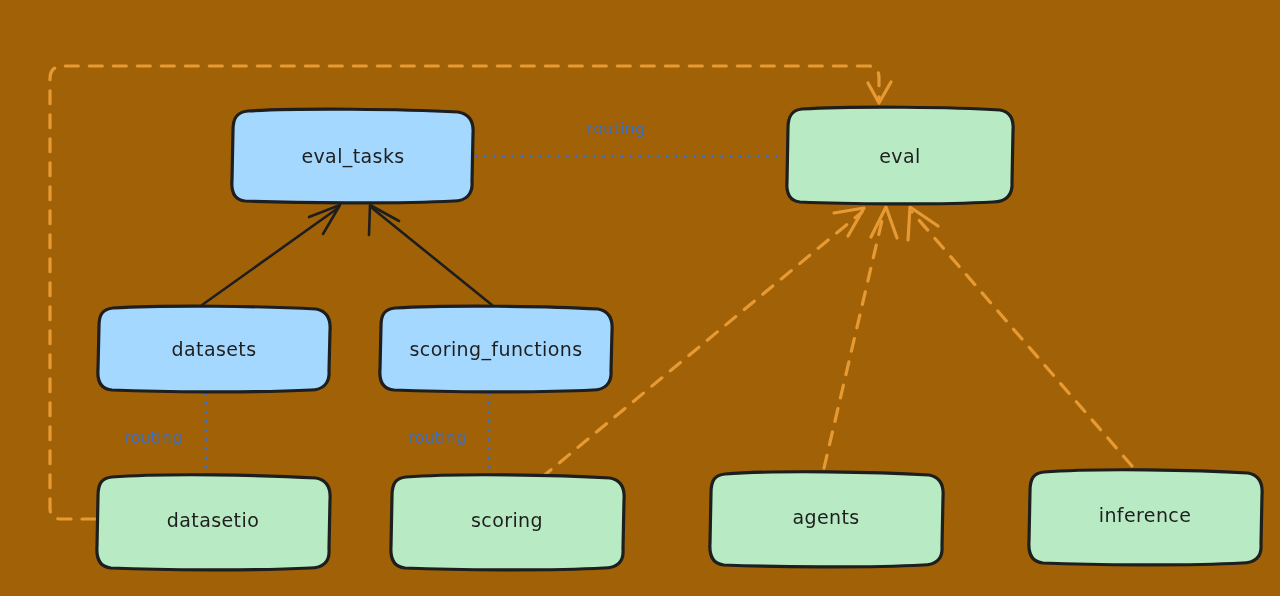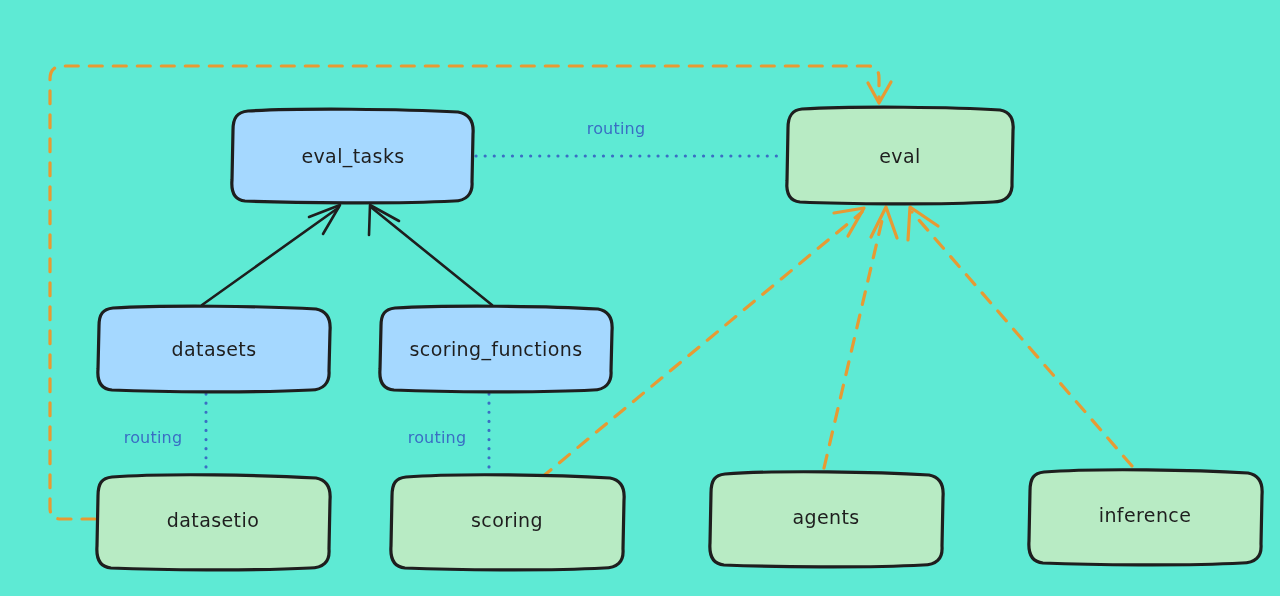--- a/index.html
+++ b/index.html
@@ -10,21 +10,21 @@
   body {
     width: 1280px;
     height: 596px;
     font-family: "DejaVu Sans", sans-serif;
     overflow: hidden;
   }
   #diagram-root {
     position: relative;
     width: 1280px;
     height: 596px;
-    background: #5eead4;
+    background: #a16207;
   }
   svg#diagram-canvas {
     position: absolute;
     top: 0;
     left: 0;
     width: 1280px;
     height: 596px;
     display: block;
   }
   .node-shape {

